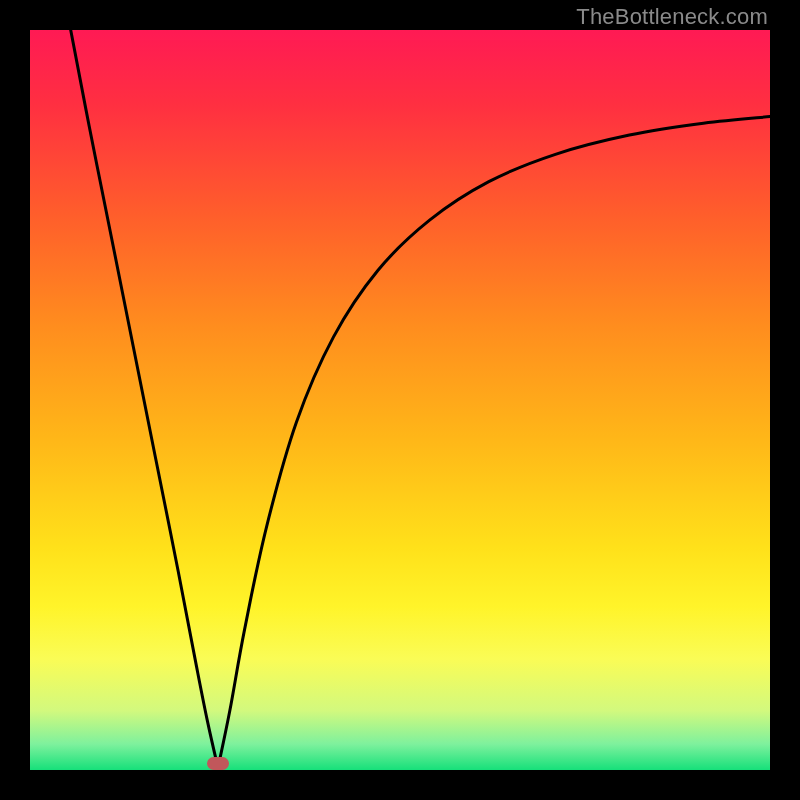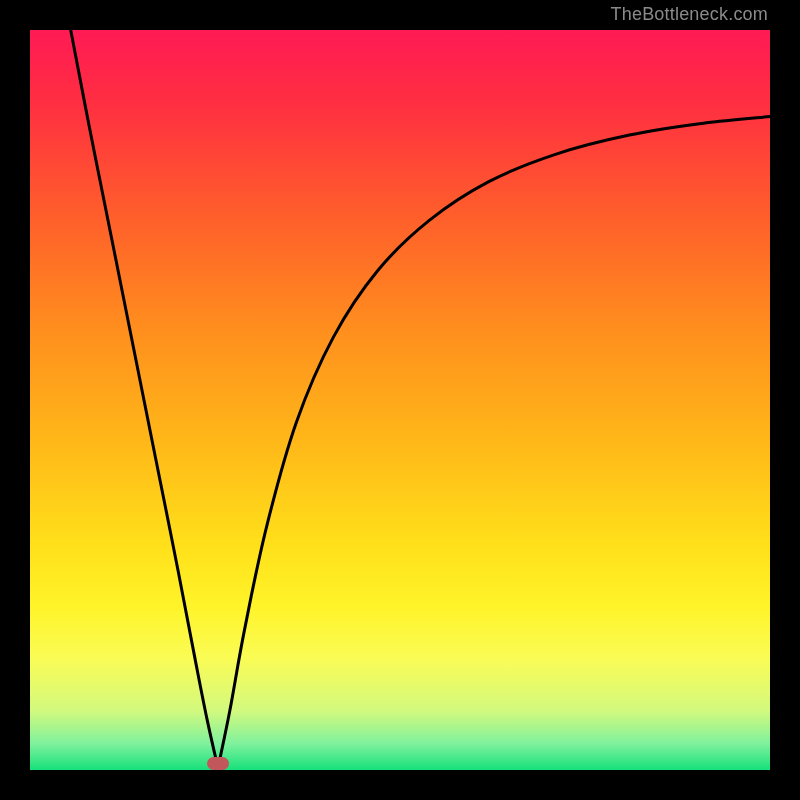--- a/index.html
+++ b/index.html
@@ -35,21 +35,21 @@
     position: absolute;
     left: 0;
     top: 0;
     width: 100%;
     height: 100%;
   }
   .watermark {
     position: absolute;
     top: 4px;
     right: 32px;
-    font-size: 18px;
+    font-size: 22px;
     font-weight: 500;
     color: #8a8a8a;
     letter-spacing: 0.2px;
   }
   .marker {
     position: absolute;
     width: 22px;
     height: 13px;
     border-radius: 7px;
     background: #c1575b;

